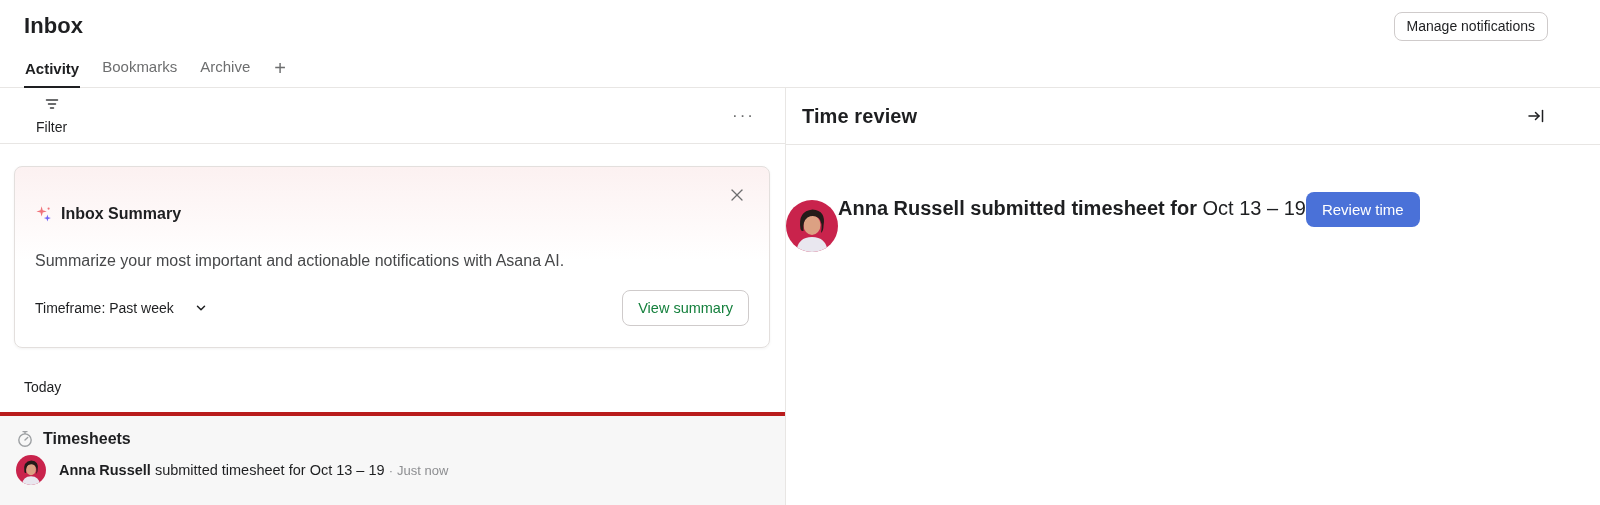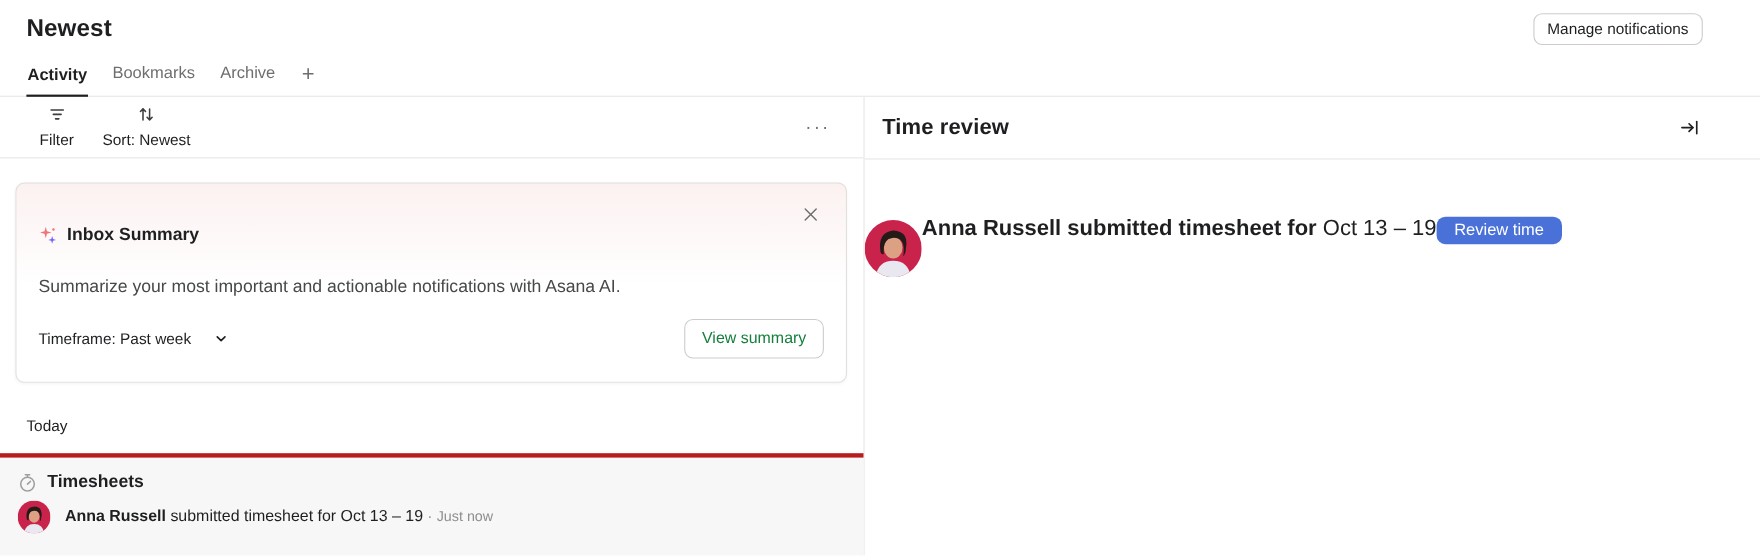--- a/index.html
+++ b/index.html
@@ -71,31 +71,31 @@
   .rp-header { height: 57px; border-bottom: 1px solid #e8e6e4; display: flex; align-items: center; justify-content: space-between; padding: 0 52px 0 16px; flex-shrink: 0; }
   .rp-title { margin: 0; font-size: 20px; font-weight: 600; letter-spacing: .1px; }
   .collapse-btn { background: none; border: none; padding: 2px; line-height: 0; border-radius: 4px; }
   .rp-body { display: flex; flex-direction: row; align-items: center; padding-right: 45px; }
   .rp-body .avatar-lg { margin-top: 55px; }
   .headline { margin-top: 18px; font-size: 20px; line-height: 26px; }
   .hl-actor { font-weight: 800; }
   .hl-action { font-weight: 700; }
   .hl-period { font-weight: 400; }
   .review-btn {
-    margin-top: 21px; height: 25px; padding: 0 16px;
+    margin-top: 21px; height: 35px; padding: 0 16px;
     background: #4a71d8; border: none; border-radius: 8px;
     color: #ffffff; font-size: 15px; font-weight: 500;
   }
 </style>
 </head>
 <body>
 
 <div class="top-header">
   <div class="title-row">
-    <h1 class="page-title">Newest</h1>
+    <h1 class="page-title">Inbox</h1>
     <button class="manage-btn">Manage notifications</button>
   </div>
   <div class="tabs">
     <div class="tab active">Activity</div>
     <div class="tab">Bookmarks</div>
     <div class="tab">Archive</div>
     <div class="tab-add">+</div>
   </div>
 </div>
 
@@ -105,29 +105,20 @@
     <div class="filter-row">
       <button class="ghost-btn">
         <span style="line-height:0;">
           <svg width="16" height="16" viewBox="0 0 16 16" fill="none" stroke="#3b3c3e" stroke-width="1.5" stroke-linecap="round">
             <line x1="2.5" y1="4" x2="13.5" y2="4"></line>
               <line x1="4.5" y1="8" x2="11.5" y2="8"></line>
               <line x1="6.5" y1="12" x2="9.5" y2="12"></line>
           </svg>
         </span>
         <span>Filter</span>
-      </button>
-      <button class="ghost-btn">
-        <span style="line-height:0;">
-          <svg width="16" height="16" viewBox="0 0 16 16" fill="none" stroke="#3b3c3e" stroke-width="1.4" stroke-linecap="round" stroke-linejoin="round">
-            <path d="M5 13 L5 3 M5 3 L2.7 5.4 M5 3 L7.3 5.4"></path>
-            <path d="M11 3 L11 13 M11 13 L8.7 10.6 M11 13 L13.3 10.6"></path>
-          </svg>
-        </span>
-        <span>Sort: Newest</span>
       </button>
       <button class="more-btn">···</button>
     </div>
 
     <div>
 
       <div class="summary-card">
         <div class="card-header">
           <span style="line-height:0;">
             <svg width="18" height="18" viewBox="0 0 18 18">

